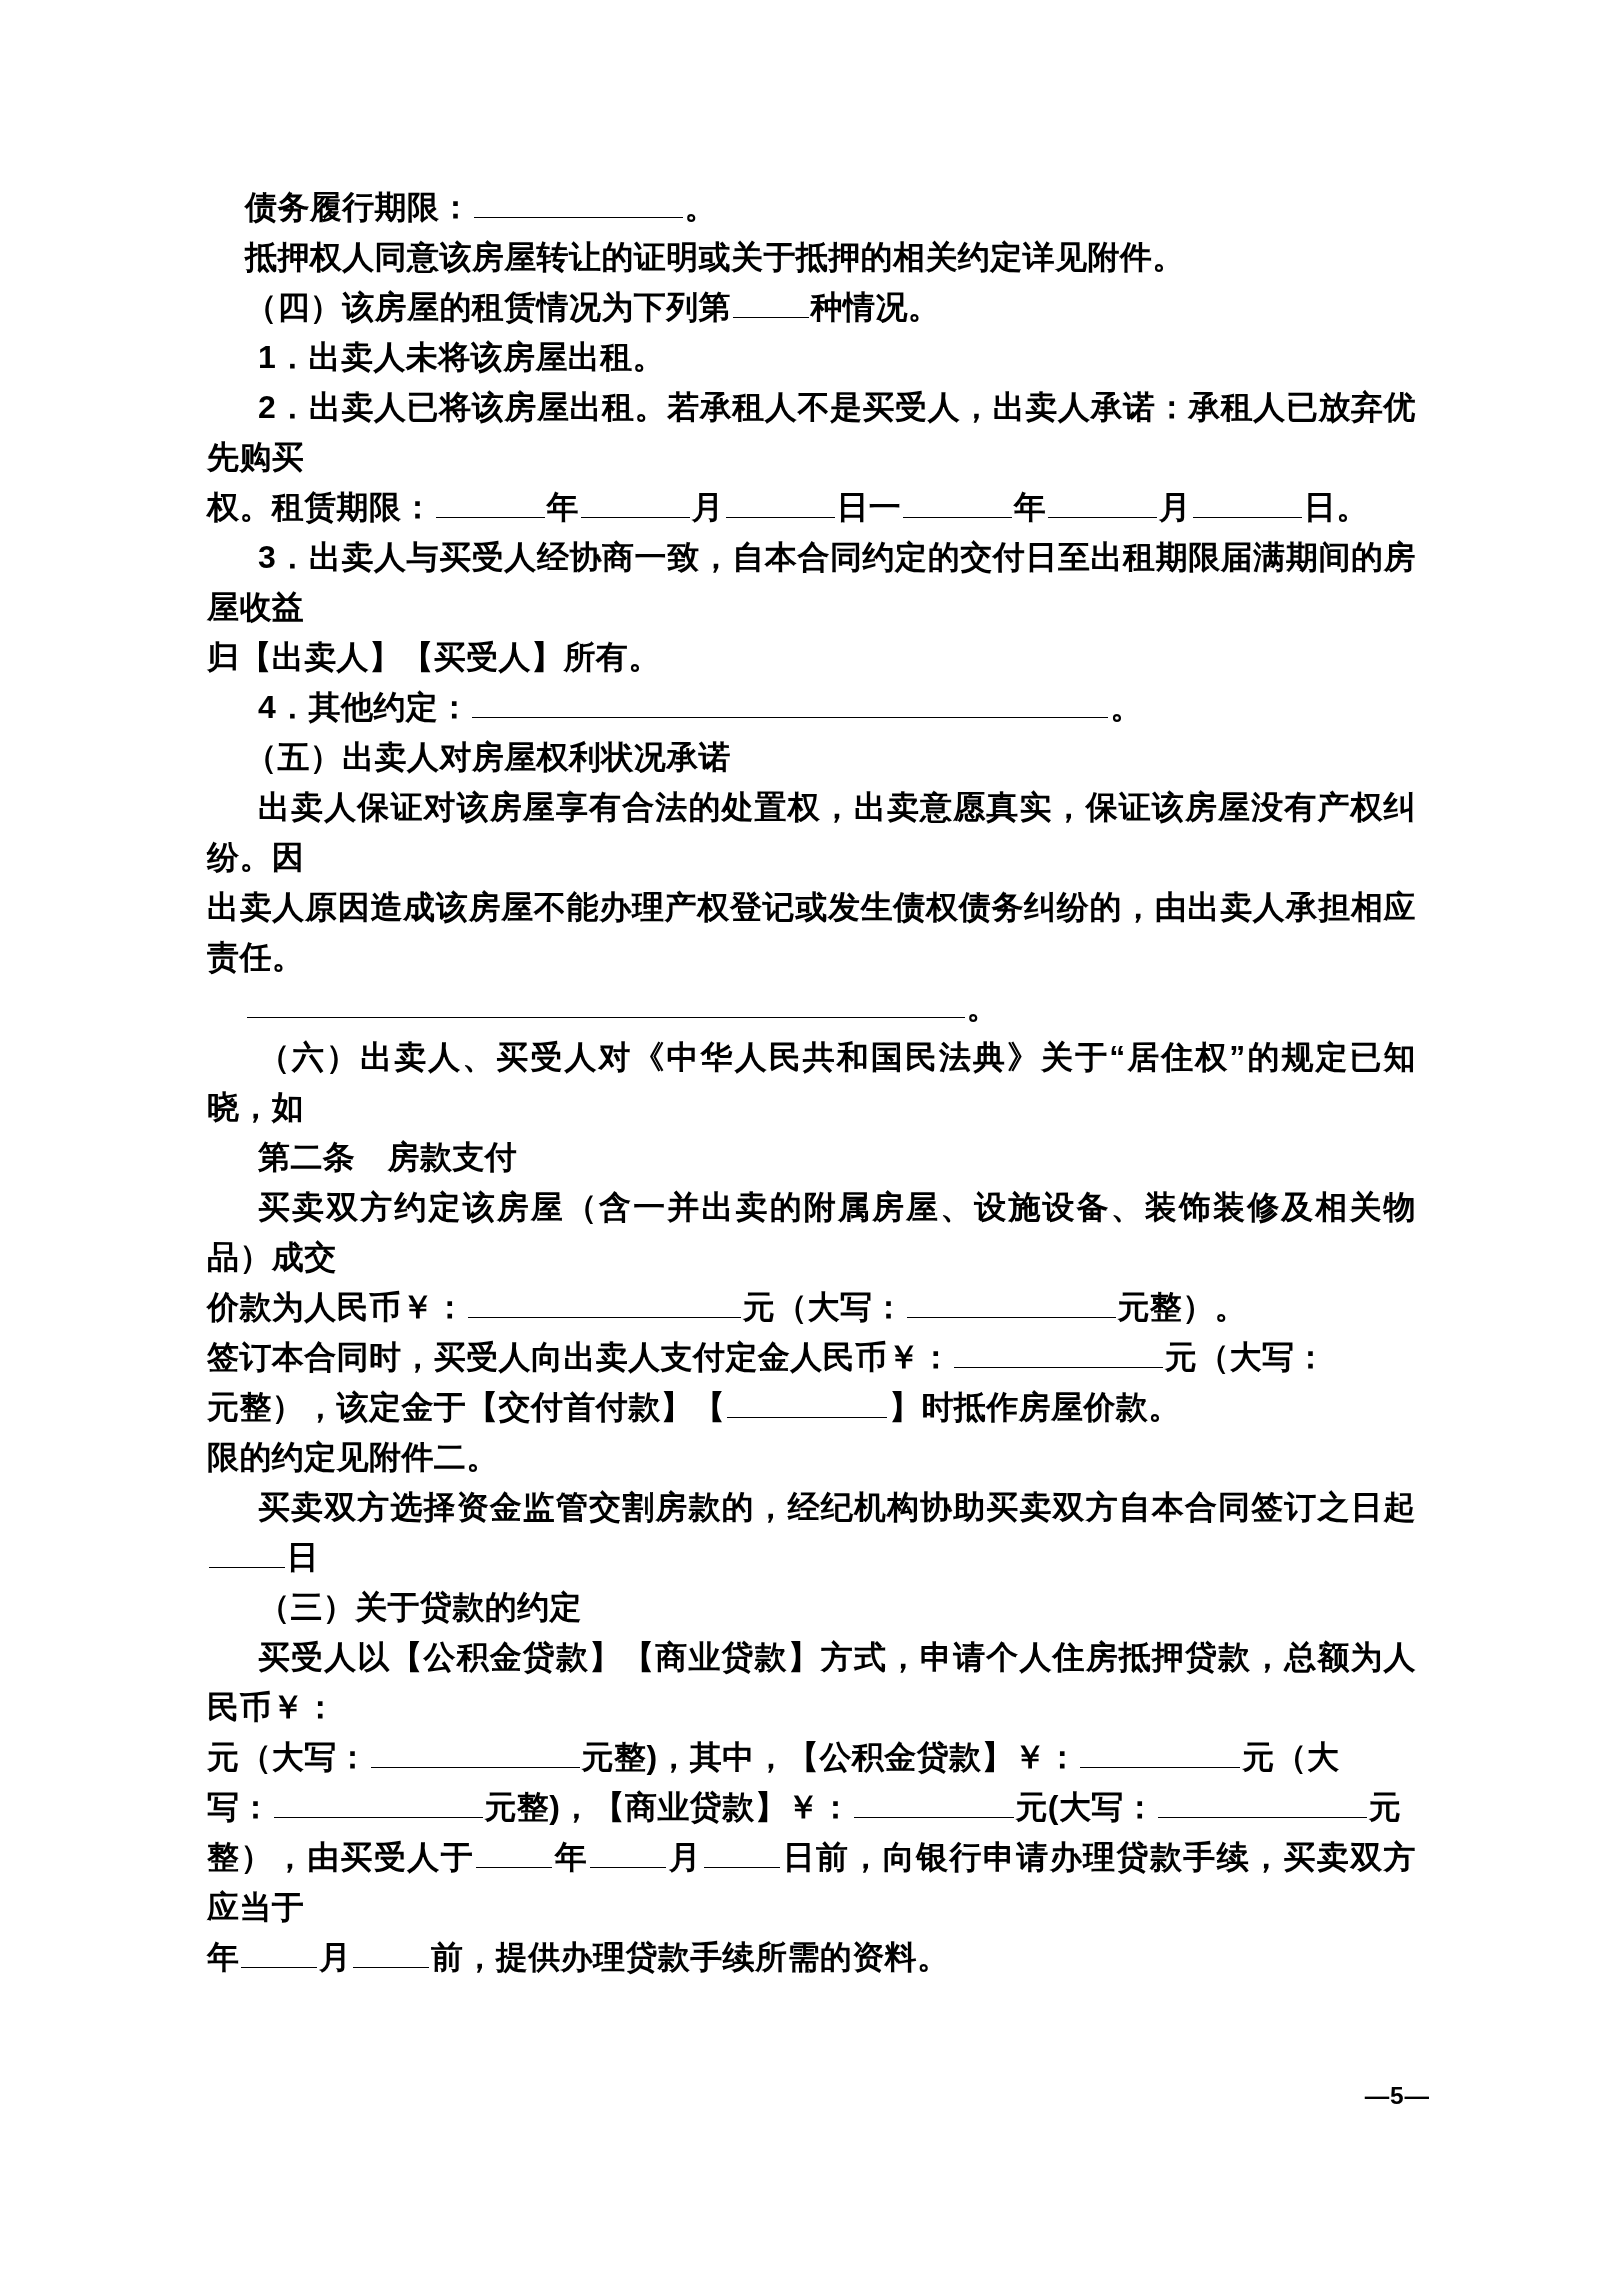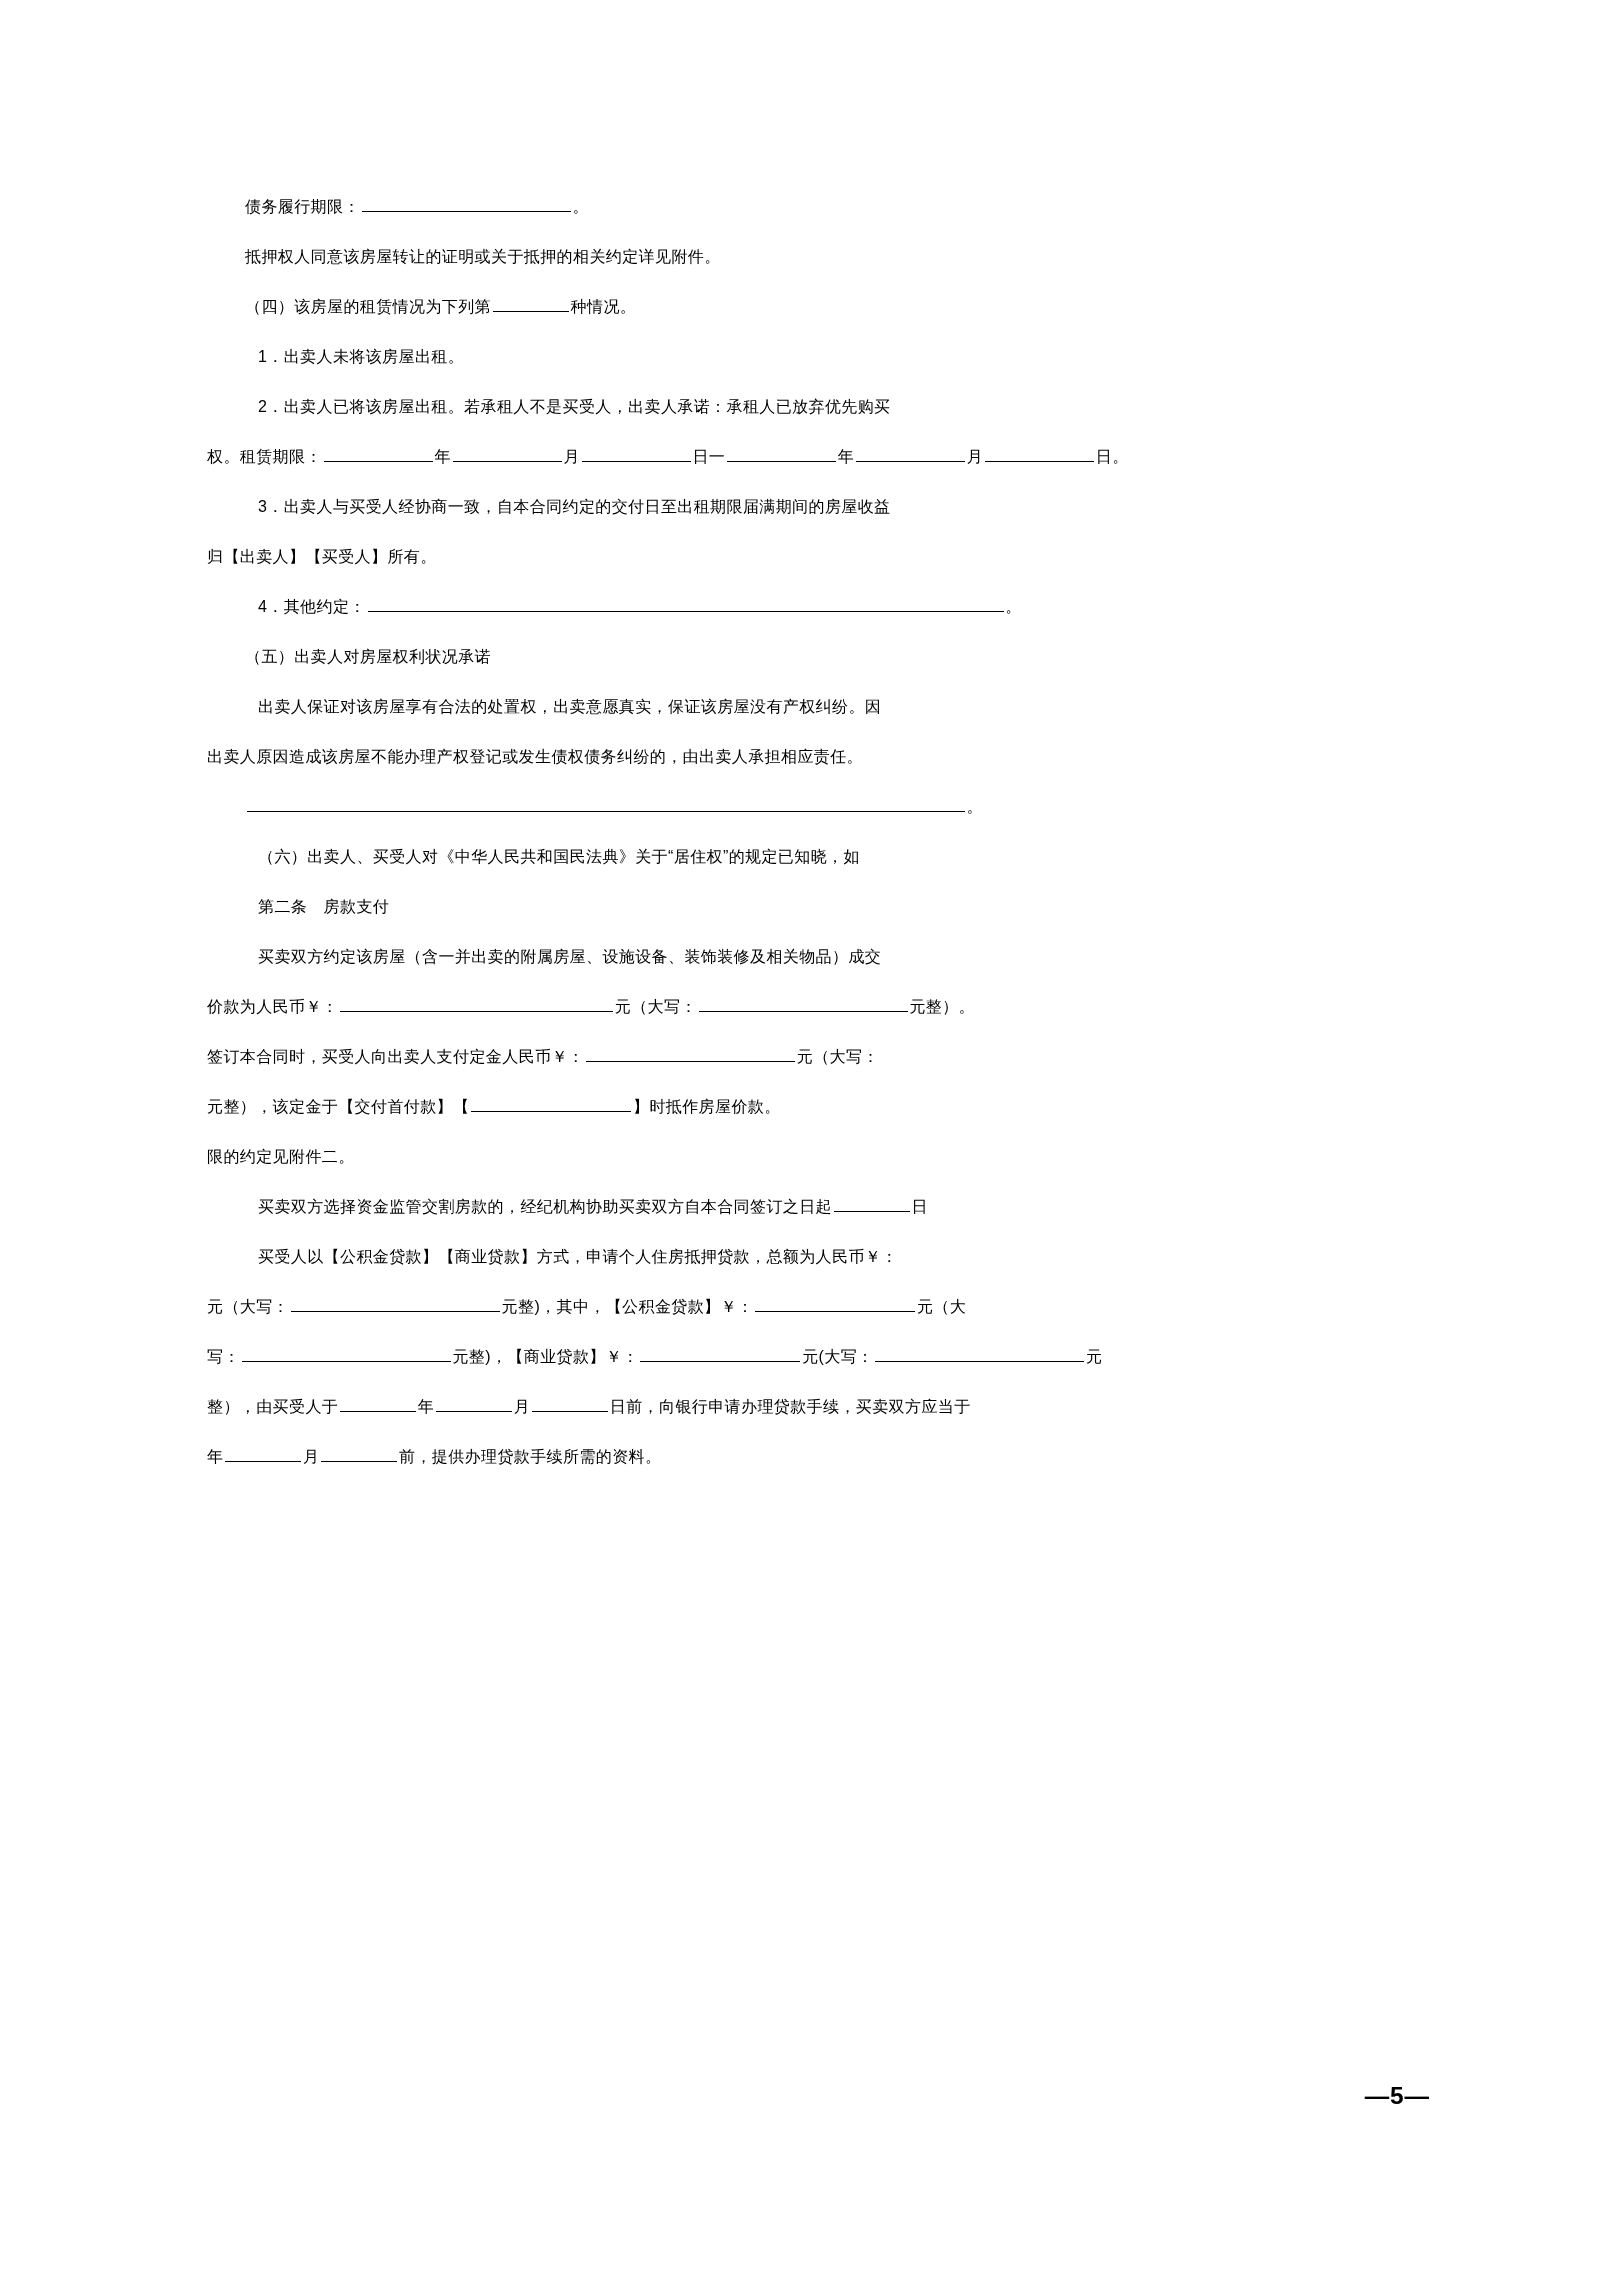--- a/index.html
+++ b/index.html
@@ -23,26 +23,26 @@
     background: #ffffff;
   }
   .content {
     position: absolute;
     left: 207px;
     top: 182px;
     width: 1209px;
   }
   p {
     margin: 0 0 0 0;
-    font-size: 16px;
+    font-size: 32px;
     line-height: 50px;
     letter-spacing: 0.4px;
     text-align: justify;
     text-justify: inter-ideograph;
-    font-weight: 400;
+    font-weight: 700;
   }
   .indent1 { text-indent: 38px; }
   .indent2 { text-indent: 51px; }
   .indent3 { text-indent: 64px; }
   .noindent { text-indent: 0; }
   .blank-line {
     display: inline-block;
     border-bottom: 1.8px solid #000;
     vertical-align: baseline;
     height: 25.5px;
@@ -88,20 +88,21 @@
       <p class="noindent"><span>出卖人原因造成该房屋不能办理产权登记或发生债权债务纠纷的，由出卖人承担相应责任。</span></p>
       <p class="long-rule-row"><span class="blank-line w-mega"></span><span>。</span></p>
       <p class="indent2"><span>（六）出卖人、买受人对《中华人民共和国民法典》关于“居住权”的规定已知晓，如</span></p>
       <p class="indent2"><span>第二条　房款支付</span></p>
       <p class="indent2"><span>买卖双方约定该房屋（含一并出卖的附属房屋、设施设备、装饰装修及相关物品）成交</span></p>
       <p class="noindent"><span>价款为人民币￥：</span><span class="blank-line w-xxl"></span><span>元（大写：</span><span class="blank-line w-xl"></span><span>元整）。</span></p>
       <p class="noindent"><span>签订本合同时，买受人向出卖人支付定金人民币￥：</span><span class="blank-line w-xl"></span><span>元（大写：</span></p>
       <p class="noindent"><span>元整），该定金于【交付首付款】【</span><span class="blank-line w-lg"></span><span>】时抵作房屋价款。</span></p>
       <p class="noindent"><span>限的约定见附件二。</span></p>
       <p class="indent2"><span>买卖双方选择资金监管交割房款的，经纪机构协助买卖双方自本合同签订之日起</span><span class="blank-line w-sm"></span><span>日</span></p>
+      <p class="indent2"><span>（三）关于贷款的约定</span></p>
       <p class="indent2"><span>买受人以【公积金贷款】【商业贷款】方式，申请个人住房抵押贷款，总额为人民币￥：</span></p>
       <p class="noindent"><span>元（大写：</span><span class="blank-line w-xl"></span><span>元整)，其中，【公积金贷款】￥：</span><span class="blank-line w-lg"></span><span>元（大</span></p>
       <p class="noindent"><span>写：</span><span class="blank-line w-xl"></span><span>元整)，【商业贷款】￥：</span><span class="blank-line w-lg"></span><span>元(大写：</span><span class="blank-line w-xl"></span><span>元</span></p>
       <p class="noindent"><span>整），由买受人于</span><span class="blank-line w-sm"></span><span>年</span><span class="blank-line w-sm"></span><span>月</span><span class="blank-line w-sm"></span><span>日前，向银行申请办理贷款手续，买卖双方应当于</span></p>
       <p class="noindent"><span>年</span><span class="blank-line w-sm"></span><span>月</span><span class="blank-line w-sm"></span><span>前，提供办理贷款手续所需的资料。</span></p>
     </div>
   <div class="page-number">—5—</div>
 </div>
 
 

